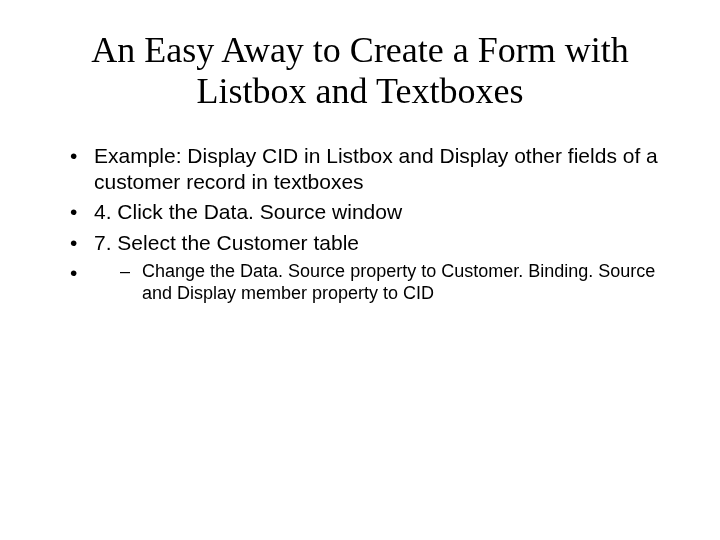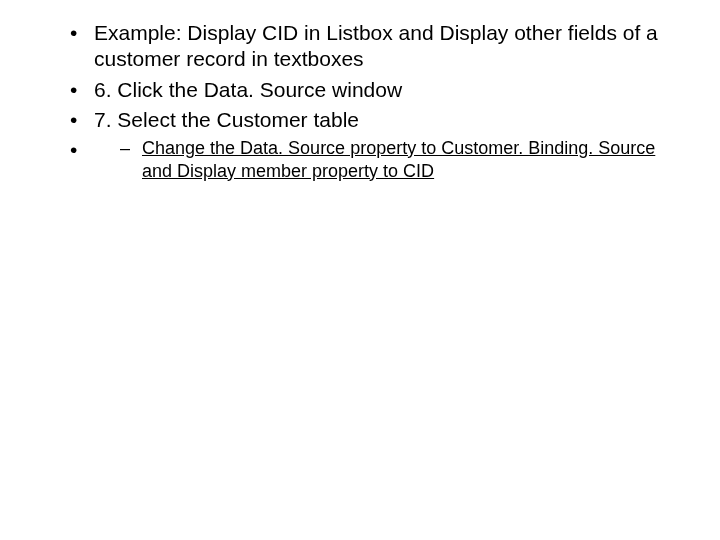--- a/index.html
+++ b/index.html
@@ -46,40 +46,40 @@
   }
   ul.level2 {
     list-style: none;
     padding: 0;
     margin: 4px 0 6px 26px;
     font-size: 18px;
   }
   ul.level2 > li {
     position: relative;
     padding-left: 22px;
-    text-decoration: underline;
   }
   ul.level2 > li::before {
     content: "–";
     position: absolute;
     left: 0;
     top: 0;
   }
 </style>
 </head>
 <body>
 
 <div class="slide">
+  <h1 class="title">An Easy Away to Create a Form with Listbox and Textboxes</h1>
 
   <ul class="level1">
     <li>
       <span>Example: Display CID in Listbox and Display other fields of a customer record in textboxes</span>
     </li>
     <li>
-      <span>6. Click the Data. Source window</span>
+      <span>4. Click the Data. Source window</span>
     </li>
     <li>
       <span>7. Select the Customer table</span>
     </li>
     <li>
       <ul class="level2">
         <li>
           <span>Change the Data. Source property to Customer. Binding. Source and Display member property to CID</span>
         </li>
       </ul>

